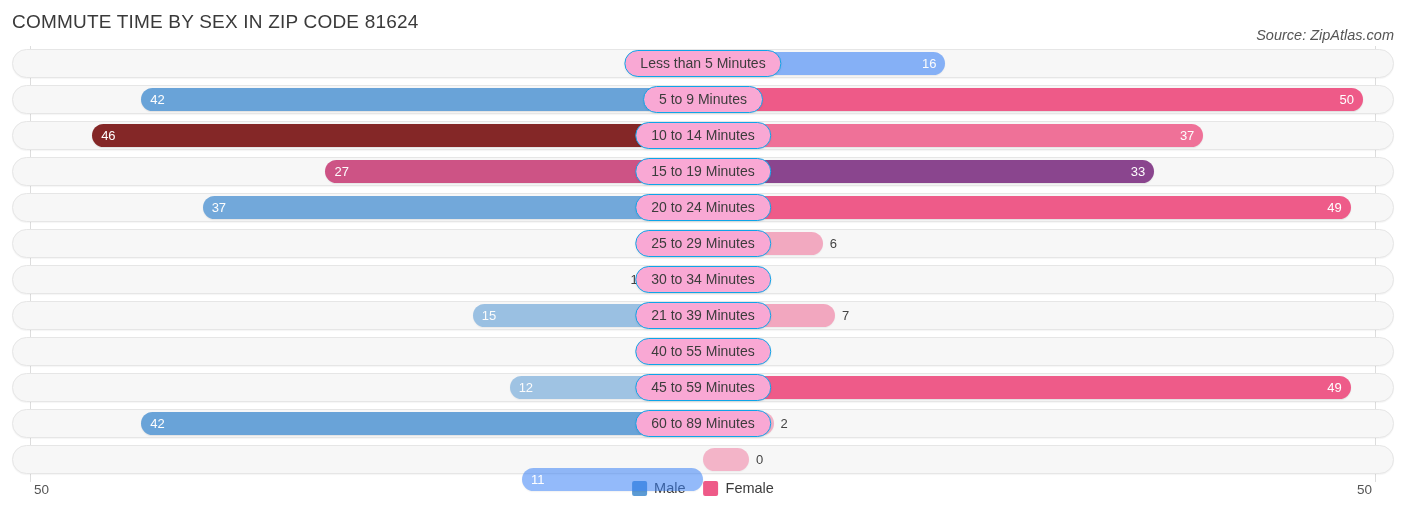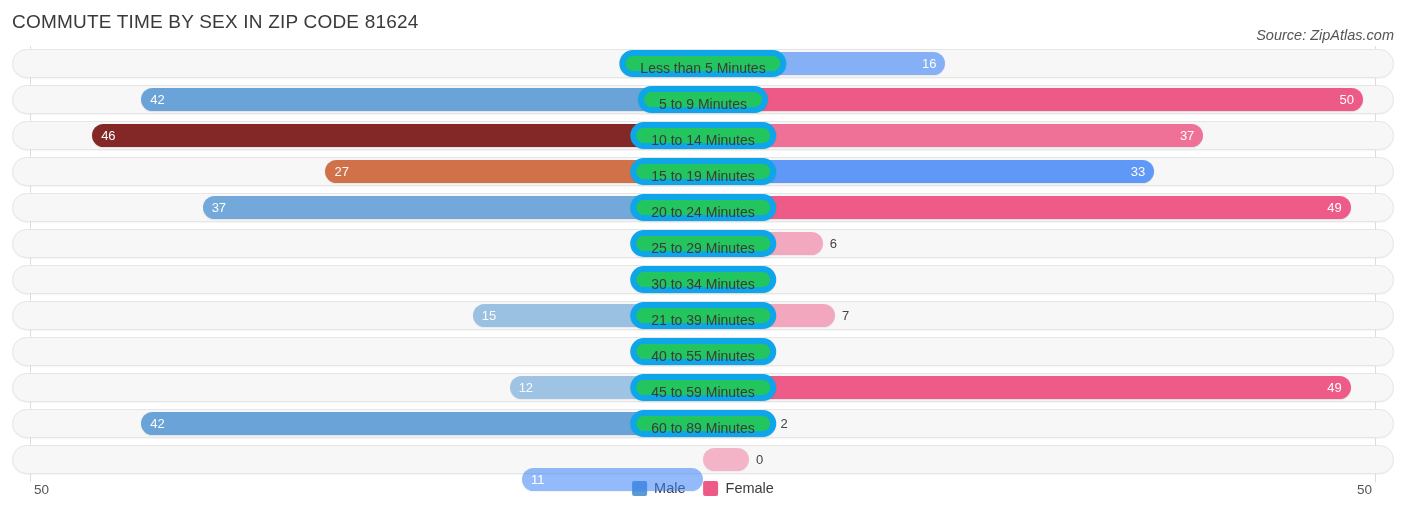--- a/index.html
+++ b/index.html
@@ -111,22 +111,22 @@
 
   
   .center-label {
     position: absolute;
     left: 50%;
     top: 4px;
     transform: translateX(-50%);
     height: 27px;
     line-height: 25px;
     padding: 0 15px;
-    background: #22c55e;
-    border: 6px solid #0ea5e9;
+    background: #f9a8d4;
+    border: 1px solid #0ea5e9;
     border-radius: 14px;
     font-size: 14px;
     color: #3c3c3c;
     white-space: nowrap;
     z-index: 5;
     box-shadow: 0 1px 2px rgba(0,0,0,.07);
   }
 
   
   #footer {
@@ -214,26 +214,26 @@
         <div class="half half-right">
           <div class="bar bar-right" style="width: 500.36px; background: rgb(238, 90, 136); opacity: 0.8492;">
             <span class="val-in">37</span>
           </div>
         </div>
         <div class="center-label">10 to 14 Minutes</div>
       </div>
       <div class="row">
         <div class="track"></div>
         <div class="half half-left">
-          <div class="bar bar-left" style="width: 377.56px; background: #c2410c; opacity: 0.7332;">
+          <div class="bar bar-left" style="width: 377.56px; background: #be185d; opacity: 0.7332;">
             <span class="val-in">27</span>
           </div>
         </div>
         <div class="half half-right">
-          <div class="bar bar-right" style="width: 451.24px; background: #3b82f6; opacity: 0.8028; justify-content: flex-end;">
+          <div class="bar bar-right" style="width: 451.24px; background: #701a75; opacity: 0.8028; justify-content: flex-end;">
             <span class="val-in">33</span>
           </div>
         </div>
         <div class="center-label">15 to 19 Minutes</div>
       </div>
       <div class="row">
         <div class="track"></div>
         <div class="half half-left">
           <div class="bar bar-left" style="width: 500.36px; background: rgb(91, 155, 213); opacity: 0.8492;">
             <span class="val-in">37</span>

